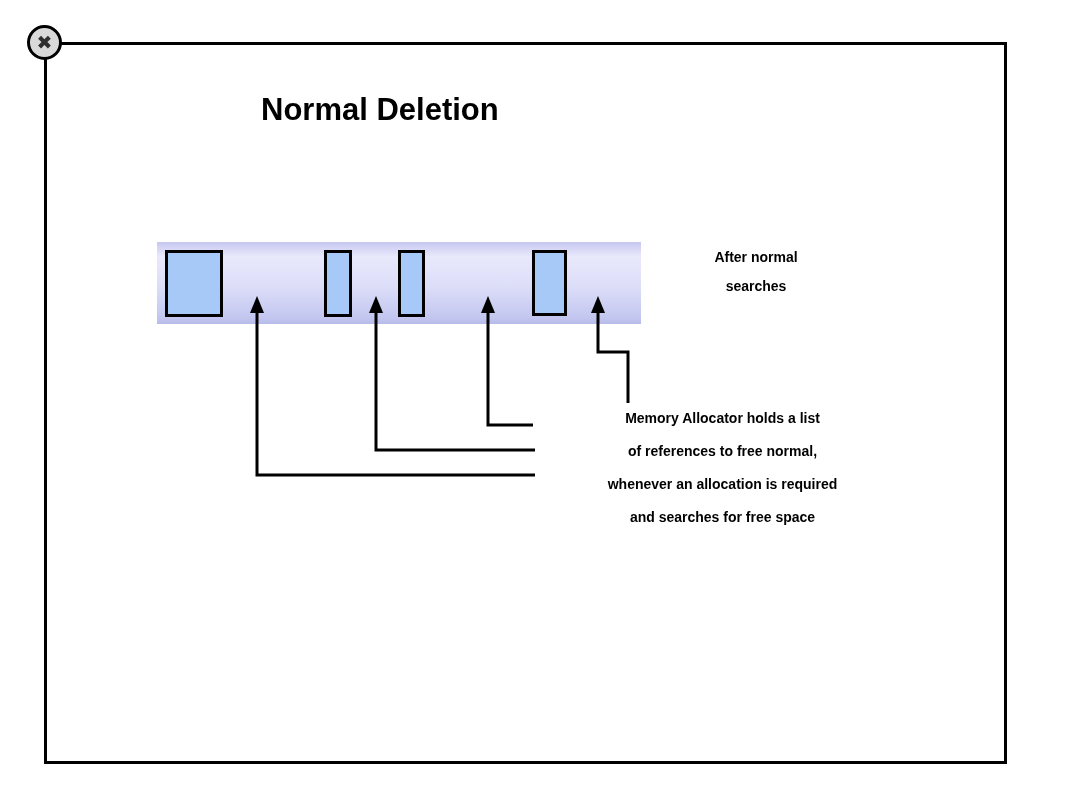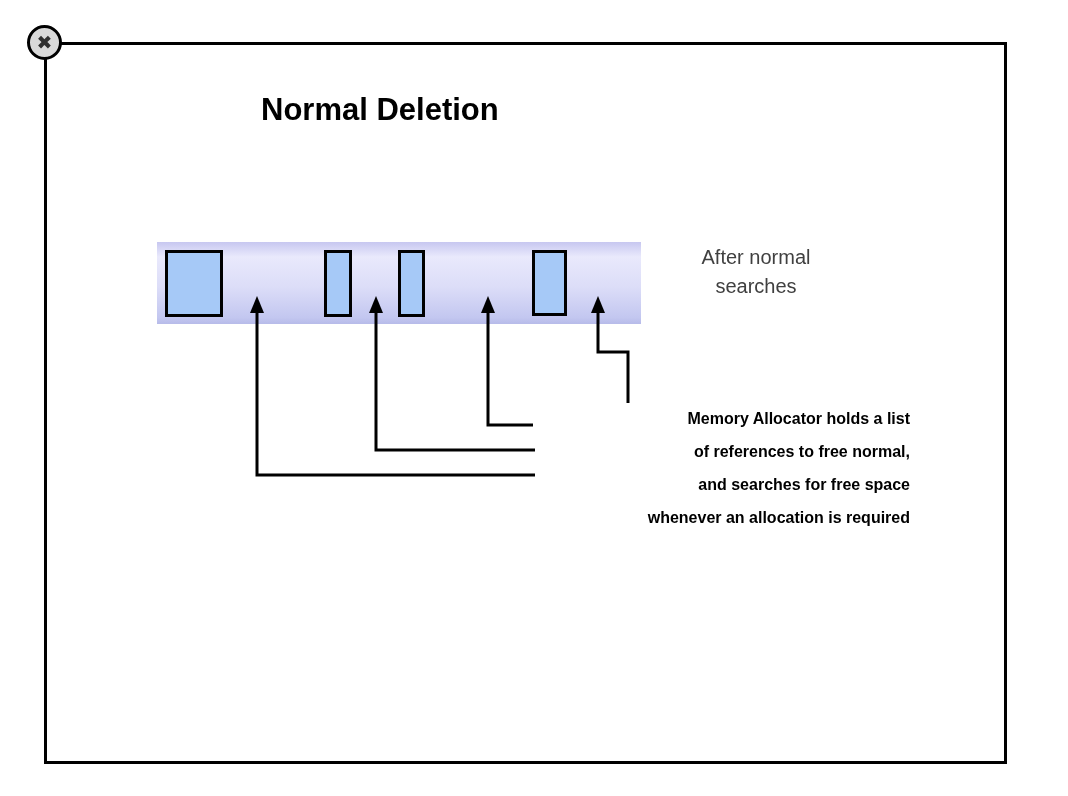--- a/index.html
+++ b/index.html
@@ -86,33 +86,33 @@
     height: 796px;
     z-index: 6;
     pointer-events: none;
   }
   #after-label {
     position: absolute;
     left: 656px;
     top: 243px;
     width: 200px;
     text-align: center;
-    font-size: 20px;
-    font-weight: normal;
-    color: #404040;
+    font-size: 14px;
+    font-weight: bold;
+    color: #000000;
     line-height: 29px;
     z-index: 5;
   }
   #allocator-note {
     position: absolute;
     left: 535px;
     top: 402px;
     width: 375px;
-    text-align: right;
-    font-size: 16px;
+    text-align: center;
+    font-size: 14px;
     font-weight: bold;
     color: #000000;
     line-height: 33px;
     z-index: 7;
   }
 </style>
 </head>
 <body>
 
 <div id="stage">
@@ -145,21 +145,21 @@
     </svg>
 
   <div id="after-label">
     <div>After normal</div>
     <div>searches</div>
   </div>
 
   <div id="allocator-note">
     <div>Memory Allocator holds a list</div>
     <div>of references to free normal,</div>
+    <div>whenever an allocation is required</div>
     <div>and searches for free space</div>
-    <div>whenever an allocation is required</div>
   </div>
 
 <div class="mem-block" style="left: 165px; top: 250px; width: 58px; height: 67px; background: rgb(166, 201, 247);"></div>
     <div class="mem-block" style="left: 324px; top: 250px; width: 28px; height: 67px; background: rgb(166, 201, 247);"></div>
     <div class="mem-block" style="left: 398px; top: 250px; width: 27px; height: 67px; background: rgb(166, 201, 247);"></div>
     <div class="mem-block" style="left: 532px; top: 250px; width: 35px; height: 66px; background: rgb(166, 201, 247);"></div>
   </div>
 
 </body></html>

